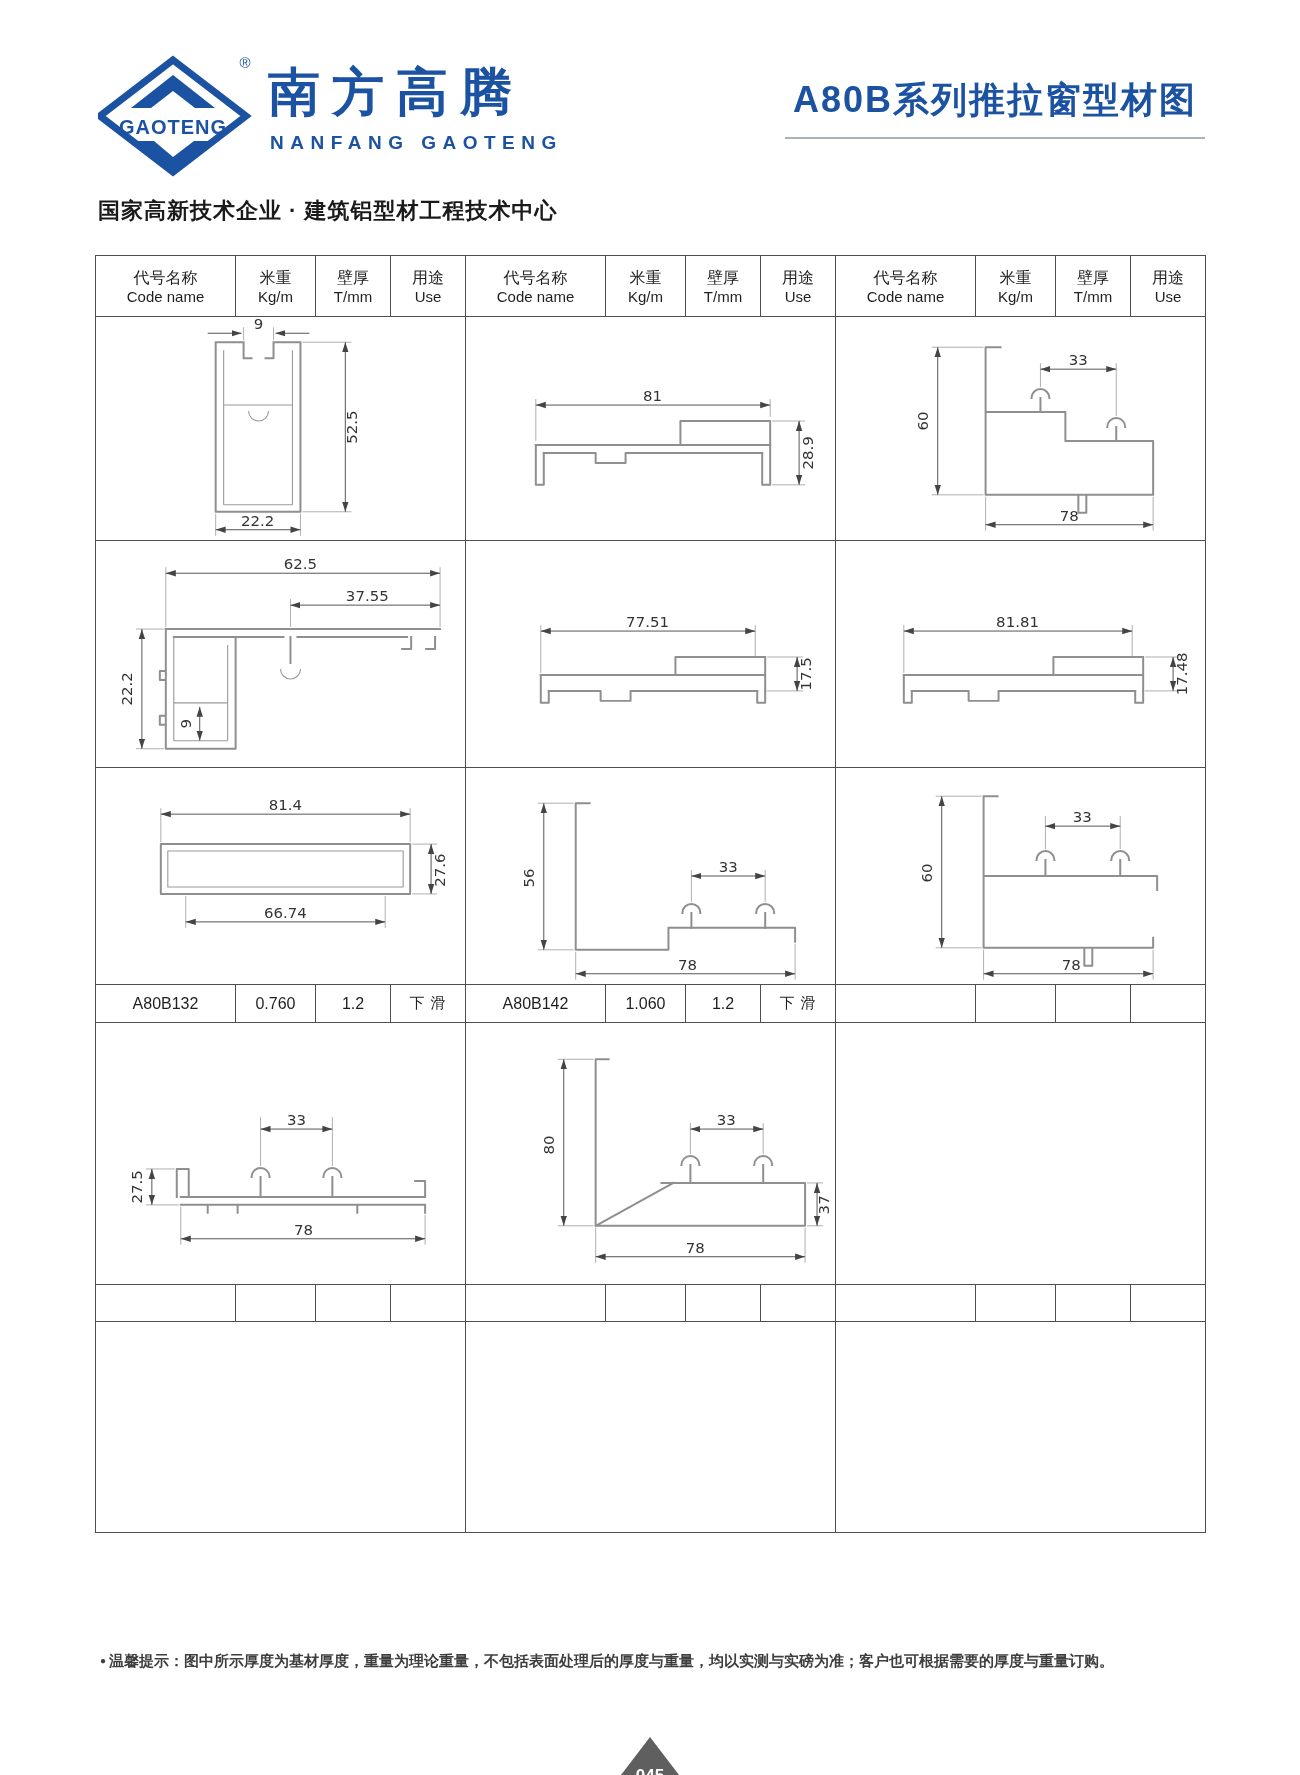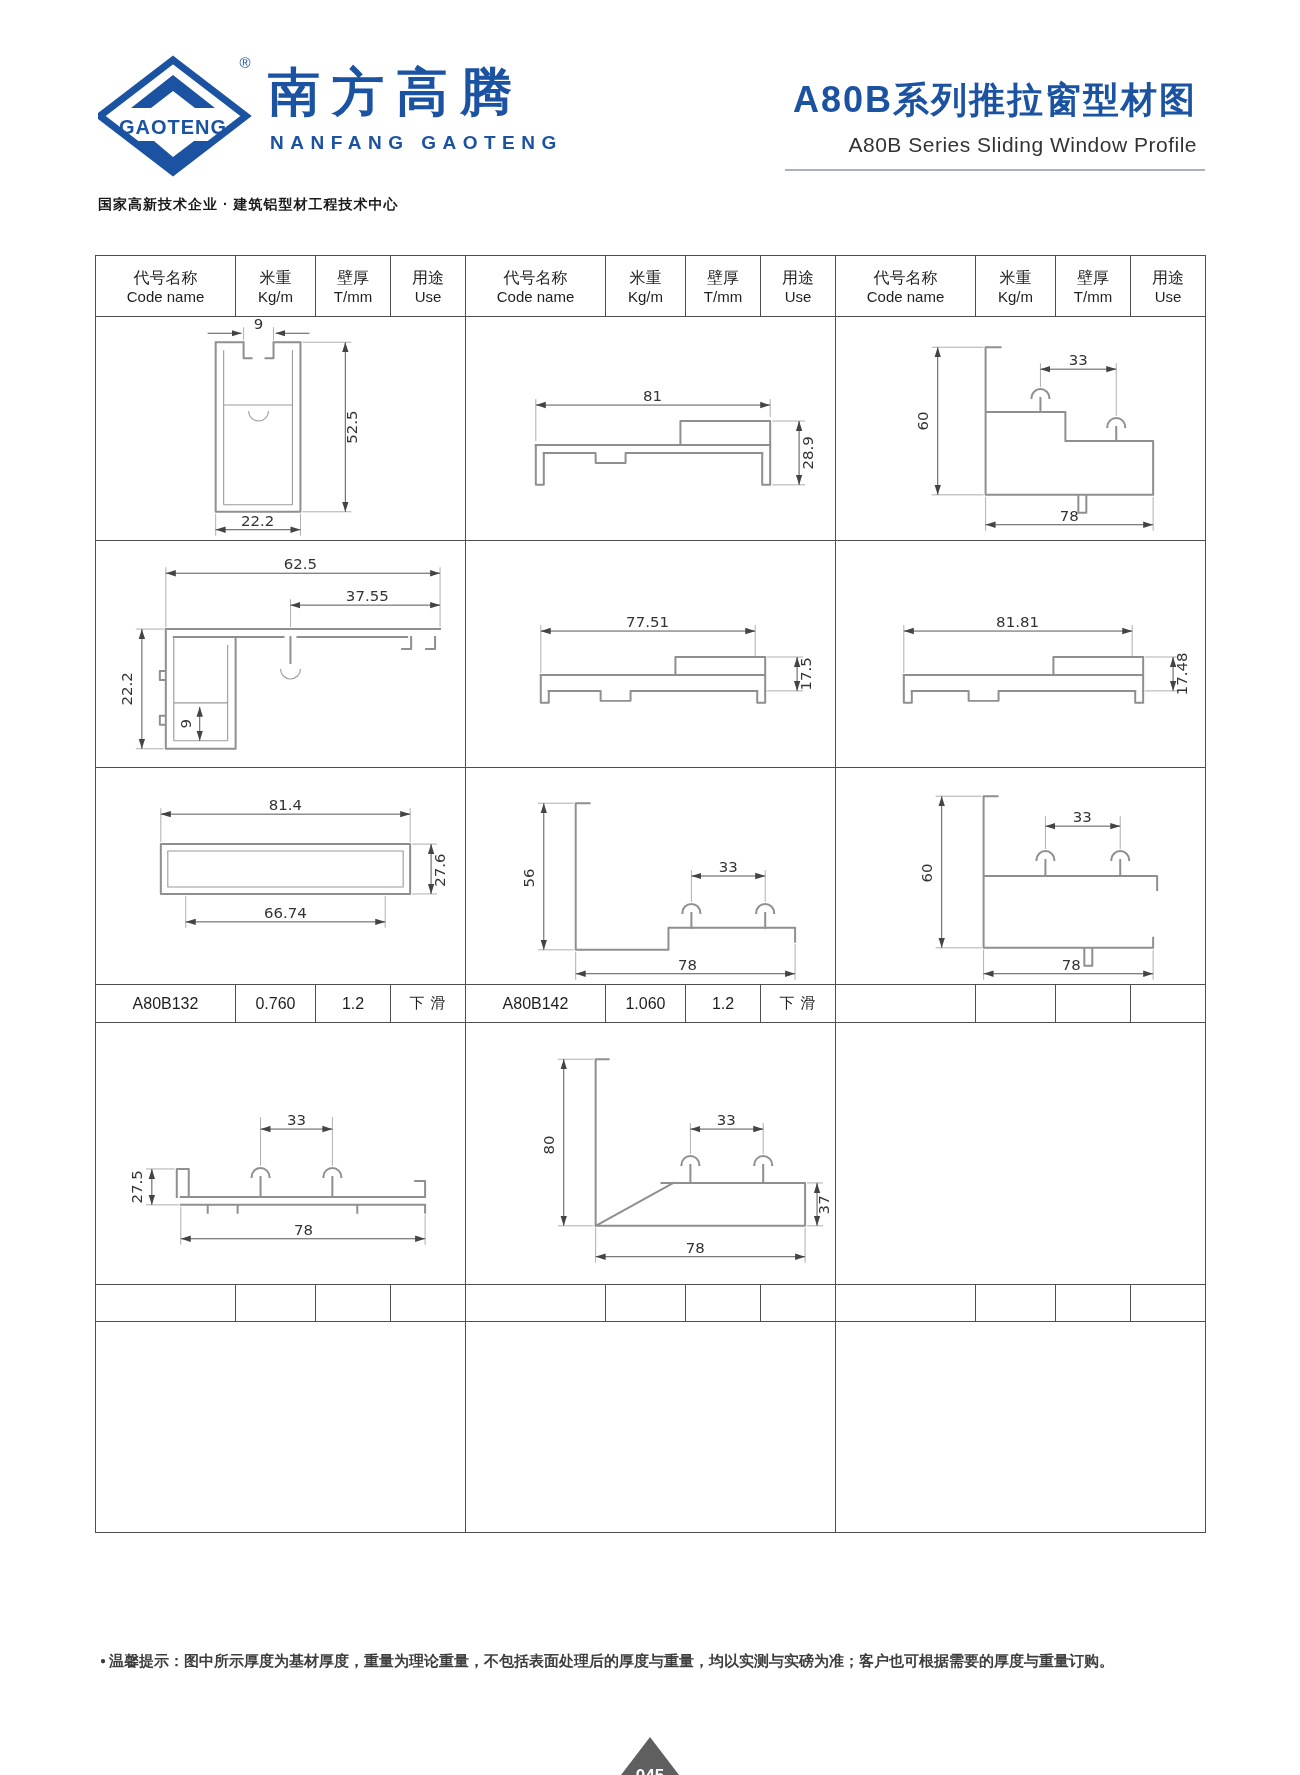--- a/index.html
+++ b/index.html
@@ -5,21 +5,21 @@
   html,body{margin:0;padding:0;background:#fff;}
   .page{position:relative;width:1300px;height:1775px;background:#ffffff;
         font-family:"Liberation Sans","DejaVu Sans",sans-serif;overflow:hidden;}
 
   
   .logo{position:absolute;left:98px;top:52px;}
   .brand-cn{position:absolute;left:268px;top:58px;font-size:52px;font-weight:bold;
             color:#1b52a2;letter-spacing:12px;}
   .brand-en{position:absolute;left:270px;top:124px;font-size:19px;font-weight:bold;
             color:#1b52a2;letter-spacing:6.5px;margin-top:8px;}
-  .tagline{position:absolute;left:98px;top:196px;font-size:14px;font-weight:bold;
+  .tagline{position:absolute;left:98px;top:196px;font-size:22px;font-weight:bold;
            color:#1a1a1a;letter-spacing:1px;}
   .titleblock{position:absolute;right:95px;top:76px;text-align:right;
               border-bottom:2px solid #aab2ba;padding:0 8px 12px 8px;}
   .title-cn{font-size:36px;font-weight:bold;color:#1b52a2;letter-spacing:2px;}
   .title-en{font-size:21px;color:#333;margin-top:8px;letter-spacing:.5px;}
 
   
   .ptable{position:absolute;left:95px;top:255px;width:1110px;border-collapse:collapse;
           table-layout:fixed;}
   .ptable th,.ptable td{border:1px solid #4f4f4f;padding:0;text-align:center;
@@ -66,21 +66,20 @@
     <polygon points="37,89 113,89 75,118" fill="#1b52a2"></polygon>
     <polygon points="56,89 96,89 75,105" fill="#ffffff"></polygon>
     <text x="147" y="16" text-anchor="middle" font-size="15" fill="#1b52a2">®</text>
   </svg>
   <div class="brand-cn">南方高腾</div>
   <div class="brand-en">NANFANG GAOTENG</div>
   <div class="tagline">国家高新技术企业 · 建筑铝型材工程技术中心</div>
 
   <div class="titleblock">
     <div class="title-cn">A80B系列推拉窗型材图</div>
-    <div class="title-en">A80B Series Sliding Window Profile</div>
   </div>
 
   <table class="ptable">
     <colgroup>
       <col style="width:140px">
         <col style="width:80px">
         <col style="width:75px">
         <col style="width:75px">
       <col style="width:140px">
         <col style="width:80px">

